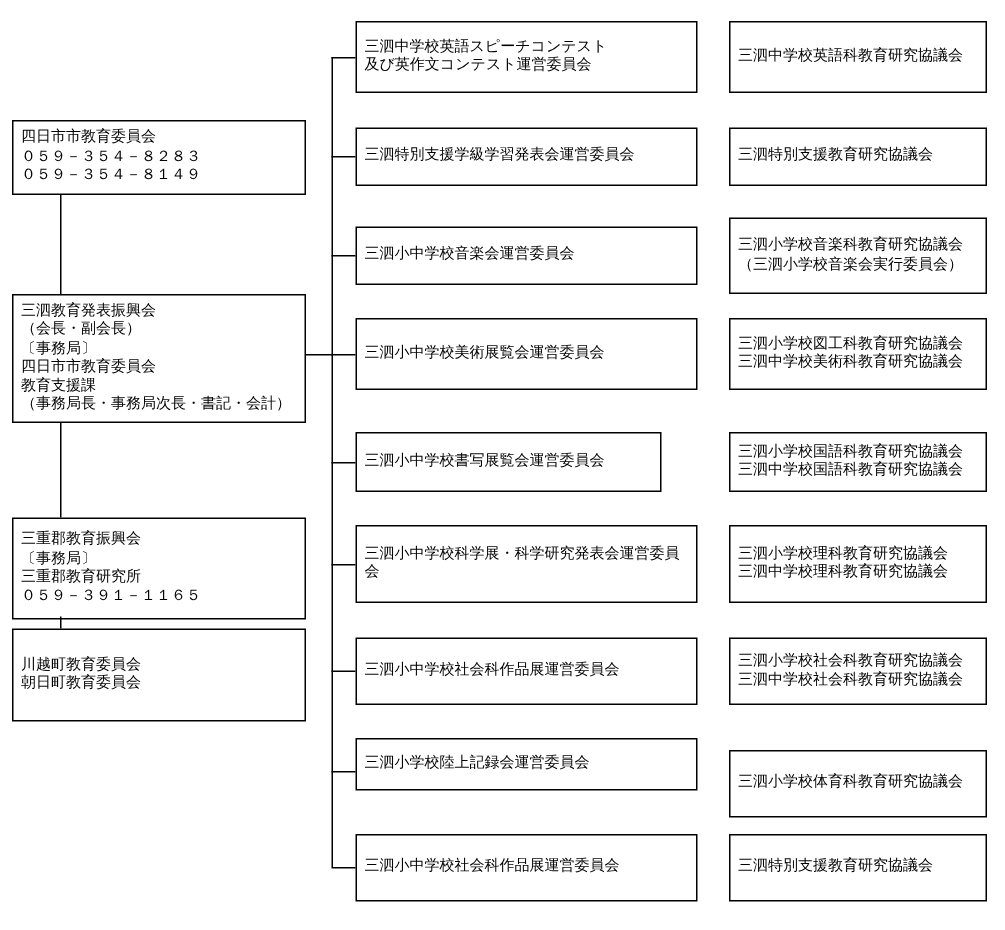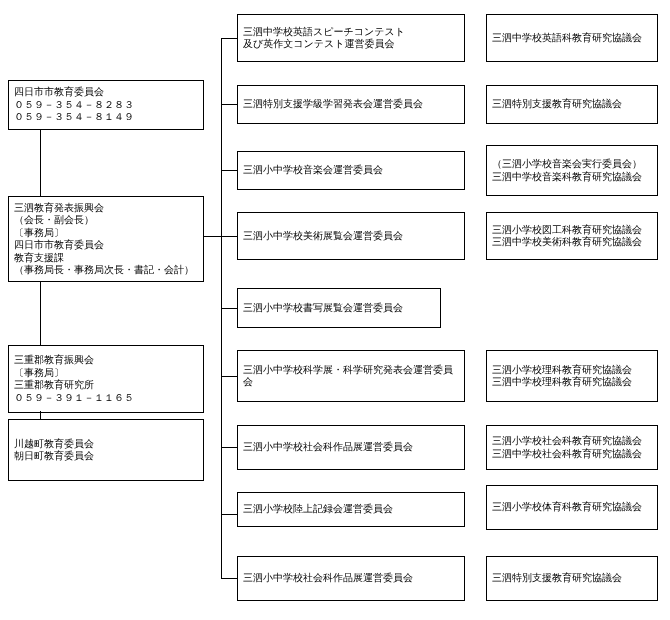--- a/index.html
+++ b/index.html
@@ -101,41 +101,45 @@
 
   <div class="box" style="left:486px;top:14px;width:172px;height:48px">
     <div class="ln">三泗中学校英語科教育研究協議会</div>
   </div>
 
   <div class="box" style="left:486px;top:85px;width:172px;height:39px">
     <div class="ln">三泗特別支援教育研究協議会</div>
   </div>
 
   <div class="box" style="left:486px;top:145px;width:172px;height:51px">
+    <div class="ln">三泗小学校音楽科教育研究協議会</div>
     <div class="ln">（三泗小学校音楽会実行委員会）</div>
-    <div class="ln">三泗中学校音楽科教育研究協議会</div>
   </div>
 
   <div class="box" style="left:486px;top:212px;width:172px;height:48px">
     <div class="ln">三泗小学校図工科教育研究協議会</div>
     <div class="ln">三泗中学校美術科教育研究協議会</div>
   </div>
 
+  <div class="box" style="left:486px;top:288px;width:172px;height:40px">
+    <div class="ln">三泗小学校国語科教育研究協議会</div>
+    <div class="ln">三泗中学校国語科教育研究協議会</div>
+  </div>
 
   <div class="box" style="left:486px;top:350px;width:172px;height:52px">
     <div class="ln">三泗小学校理科教育研究協議会</div>
     <div class="ln">三泗中学校理科教育研究協議会</div>
   </div>
 
   <div class="box" style="left:486px;top:425px;width:172px;height:45px">
     <div class="ln">三泗小学校社会科教育研究協議会</div>
     <div class="ln">三泗中学校社会科教育研究協議会</div>
   </div>
 
-  <div class="box" style="left:486px;top:485px;width:172px;height:45px">
+  <div class="box" style="left:486px;top:500px;width:172px;height:45px">
     <div class="ln">三泗小学校体育科教育研究協議会</div>
   </div>
 
   <div class="box" style="left:486px;top:556px;width:172px;height:45px">
     <div class="ln">三泗特別支援教育研究協議会</div>
   </div>
 
   <div class="vline" style="left:40px;top:130px;height:66px"></div>
   <div class="vline" style="left:40px;top:282px;height:63px"></div>
   <div class="vline" style="left:40px;top:411px;height:8px"></div>

